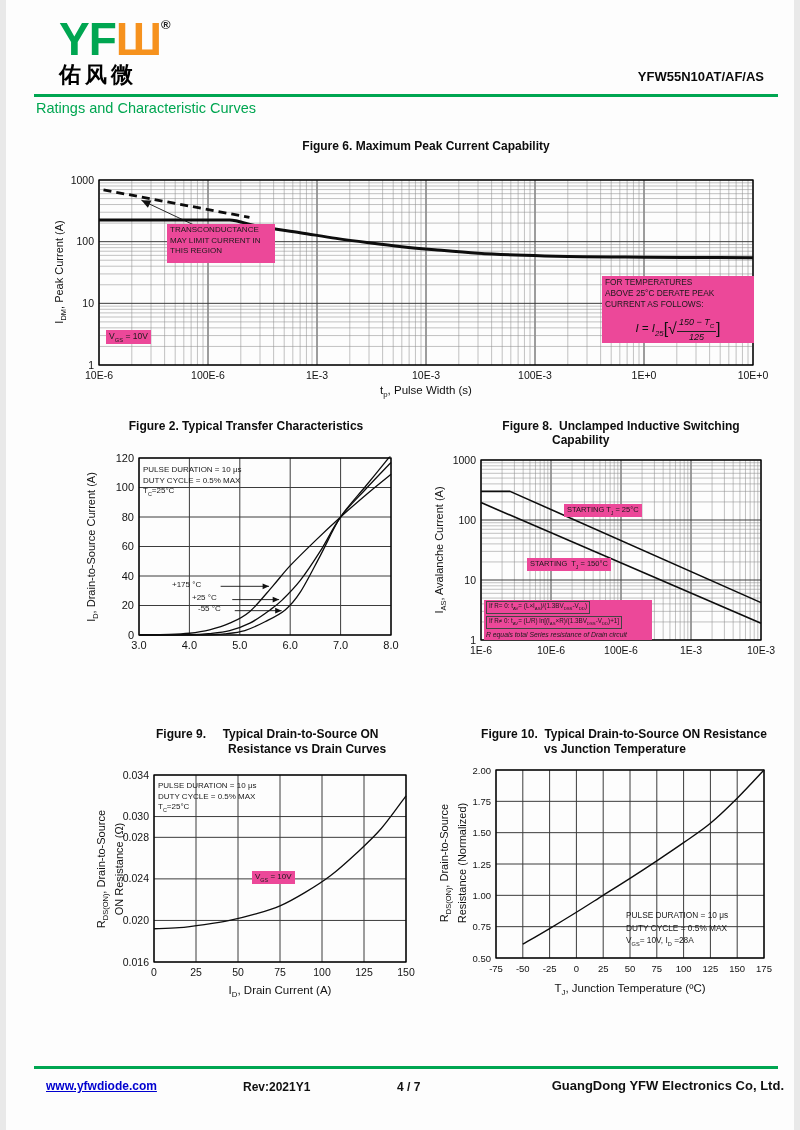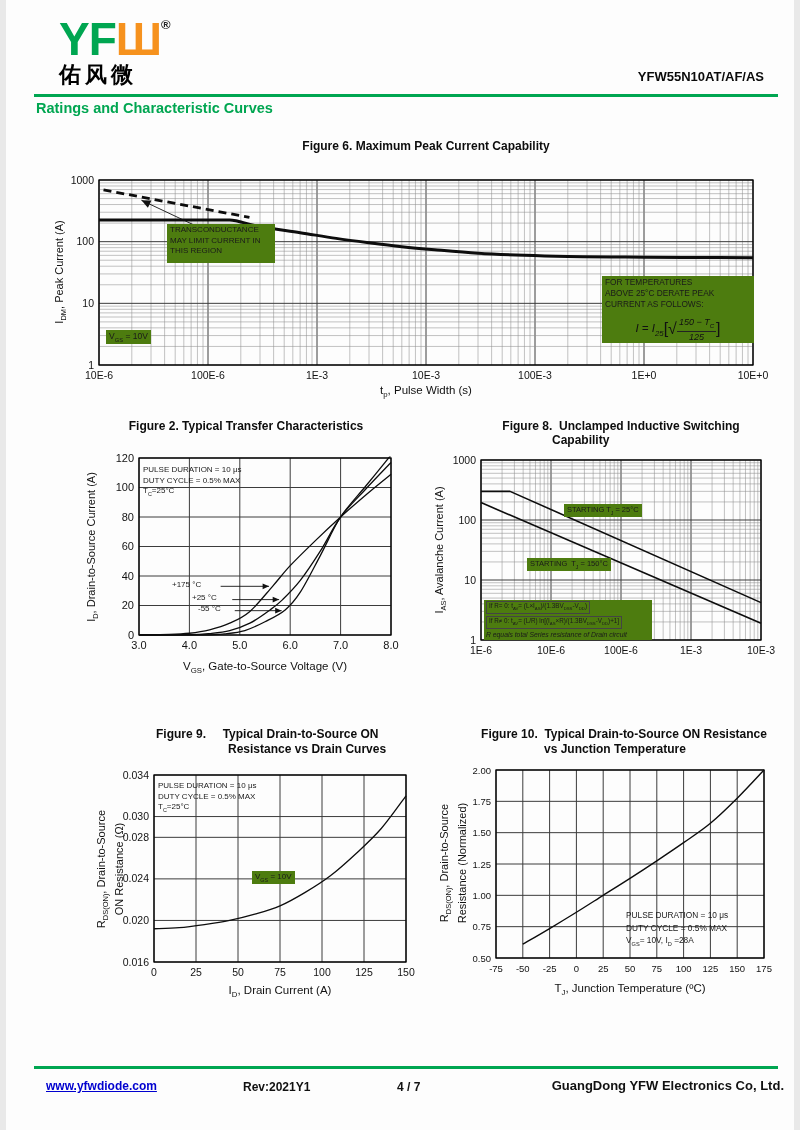--- a/index.html
+++ b/index.html
@@ -8,25 +8,25 @@
 .abs{position:absolute}
 svg.chart{position:absolute;font-family:"Liberation Sans","DejaVu Sans",sans-serif;overflow:visible}
 svg text{fill:#131313}
 .logo-latin{font-weight:bold;font-size:46px;letter-spacing:-1px;line-height:46px}
 .lg-green{color:#00A651}
 .lg-orange{color:#F6921E}
 .lg-reg{font-size:13px;color:#222;vertical-align:26px;font-weight:bold}
 .logo-cn{font-weight:bold;font-size:22px;color:#000000;letter-spacing:4px;line-height:30px}
 .part-number{font-weight:bold;font-size:13px;color:#0a0a0a}
 .hrule{background:#00A651;height:3px}
-.section-title{font-weight:bold;font-size:14.5px;color:#00A651}
+.section-title{font-weight:normal;font-size:14.5px;color:#00A651}
 .figtitle{position:absolute;font-weight:bold;font-size:12px;color:#0d0d0d;line-height:14.5px}
 .center{text-align:center}
 .note{position:absolute;font-size:8px;line-height:10.5px;color:#1a1a1a}
-.wbg{background:#4d7c0f;padding:1px 3px}
+.wbg{background:#ec4899;padding:1px 3px}
 .lbl{position:absolute;font-size:8px;white-space:nowrap;color:#1a1a1a}
 .vlab{position:absolute;transform:translate(-50%,-50%) rotate(-90deg);white-space:nowrap;font-size:11px;line-height:12.5px;text-align:center;color:#111}
 .xlab{position:absolute;font-size:11.5px;text-align:center;color:#111}
 .small-formula{font-size:6.3px;line-height:8px;color:#1a1a1a;white-space:nowrap}
 .boxed{border:0.7px solid #444;padding:0 2px;margin-bottom:1.5px;display:inline-block}
 .italic{font-style:italic}
 .formula{font-family:Liberation Sans, sans-serif;font-style:italic;font-size:11.5px;color:#111;text-align:center}
 .frac{display:inline-block;text-align:center;vertical-align:middle;font-size:9px;line-height:10px;font-style:italic}
 .frac .nu{display:block;border-bottom:1px solid #222;padding:0 2px}
 .frac .de{display:block}
@@ -204,21 +204,20 @@
       <polygon points="168.0,141.3 161.6,144.2 161.6,138.5" fill="#111"></polygon>
       <line x1="131.23999999999998" y1="154.6" x2="178.11200000000002" y2="154.6" stroke="#111" stroke-width="0.9"></line>
       <polygon points="178.1,154.6 171.7,157.5 171.7,151.7" fill="#111"></polygon>
       <line x1="133.76000000000002" y1="165.6625" x2="180.632" y2="165.6625" stroke="#111" stroke-width="0.9"></line>
       <polygon points="180.6,165.7 174.2,168.5 174.2,162.8" fill="#111"></polygon>
     </svg>
   <div class="note" style="left:137px;top:465px">PULSE DURATION = 10 μs<br>DUTY CYCLE = 0.5% MAX<br>T<sub>C</sub>=25°C</div>
   <div class="lbl" style="left:166px;top:580px">+175 °C</div>
   <div class="lbl" style="left:186px;top:593px">+25 °C</div>
   <div class="lbl" style="left:192px;top:604px">-55 °C</div>
-  <div class="xlab" style="left:109px;top:660px;width:300px">V<sub>GS</sub>, Gate-to-Source Voltage (V)</div>
   <div class="vlab" style="left:88px;top:547px">I<sub>D</sub>, Drain-to-Source Current (A)</div>
 
   <div class="figtitle center" style="left:450px;top:419px;width:330px">Figure 8.&nbsp; Unclamped Inductive Switching</div>
   <div class="figtitle" style="left:546px;top:433px">Capability</div>
   <svg class="chart" style="left:430px;top:445px" width="355" height="225" viewBox="0 0 355 225">
       <line x1="45" y1="15" x2="45" y2="195" stroke="#3c3c3c" stroke-width="1"></line>
       <line x1="66.07209969647869" y1="15" x2="66.07209969647869" y2="195" stroke="#8f8f8f" stroke-width="0.55"></line>
       <line x1="78.39848783037638" y1="15" x2="78.39848783037638" y2="195" stroke="#8f8f8f" stroke-width="0.55"></line>
       <line x1="87.14419939295738" y1="15" x2="87.14419939295738" y2="195" stroke="#8f8f8f" stroke-width="0.55"></line>
       <line x1="93.92790030352131" y1="15" x2="93.92790030352131" y2="195" stroke="#8f8f8f" stroke-width="0.55"></line>

